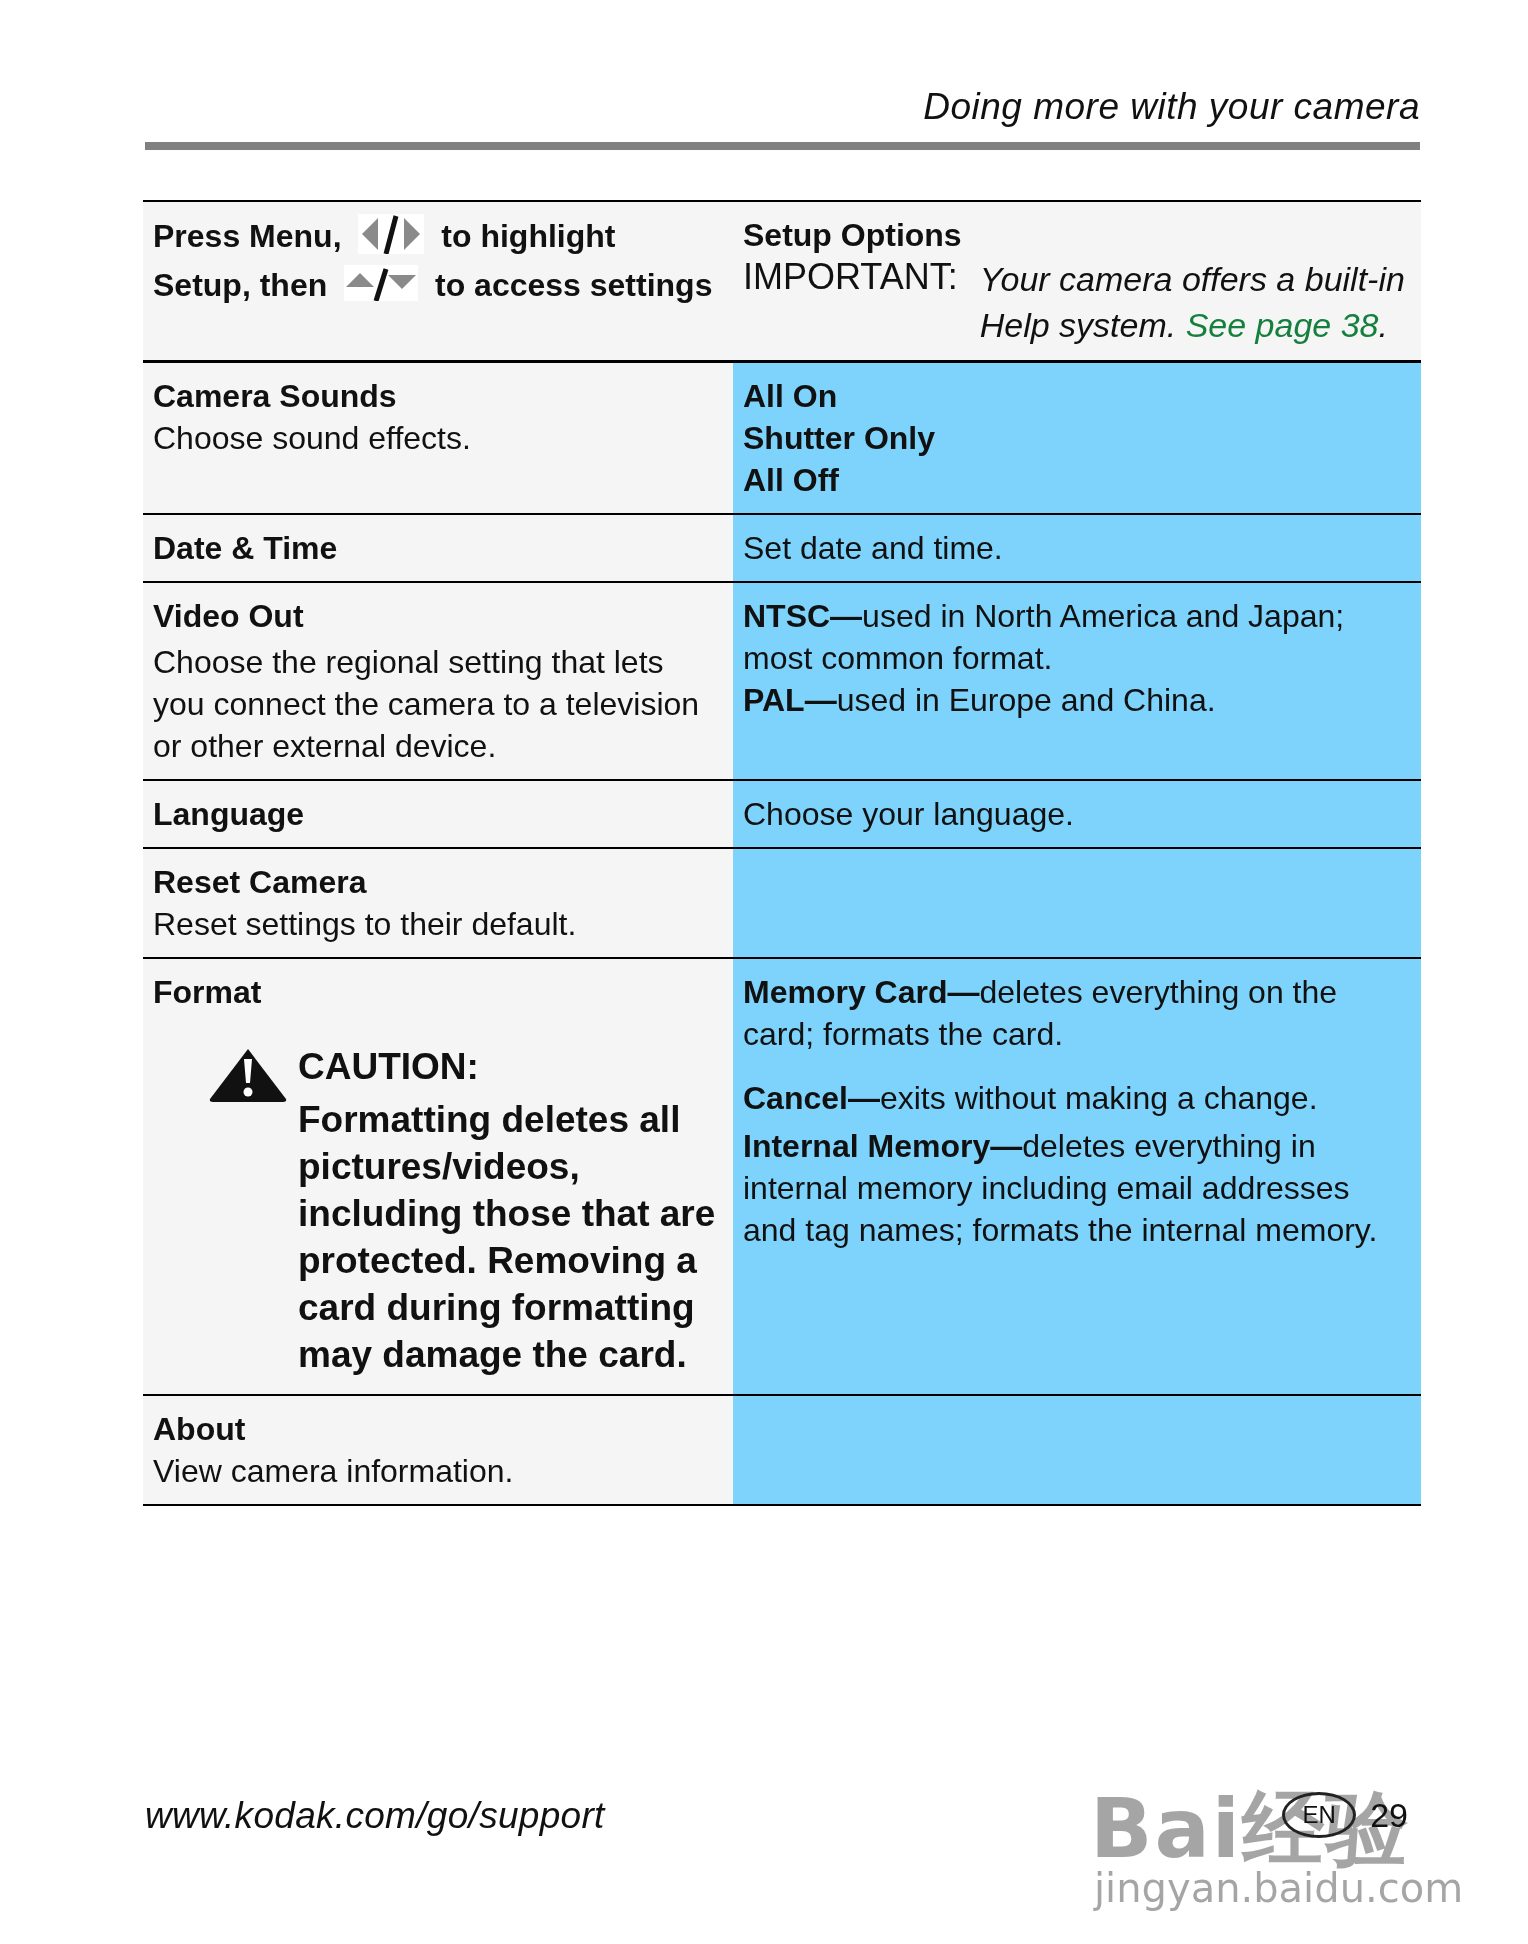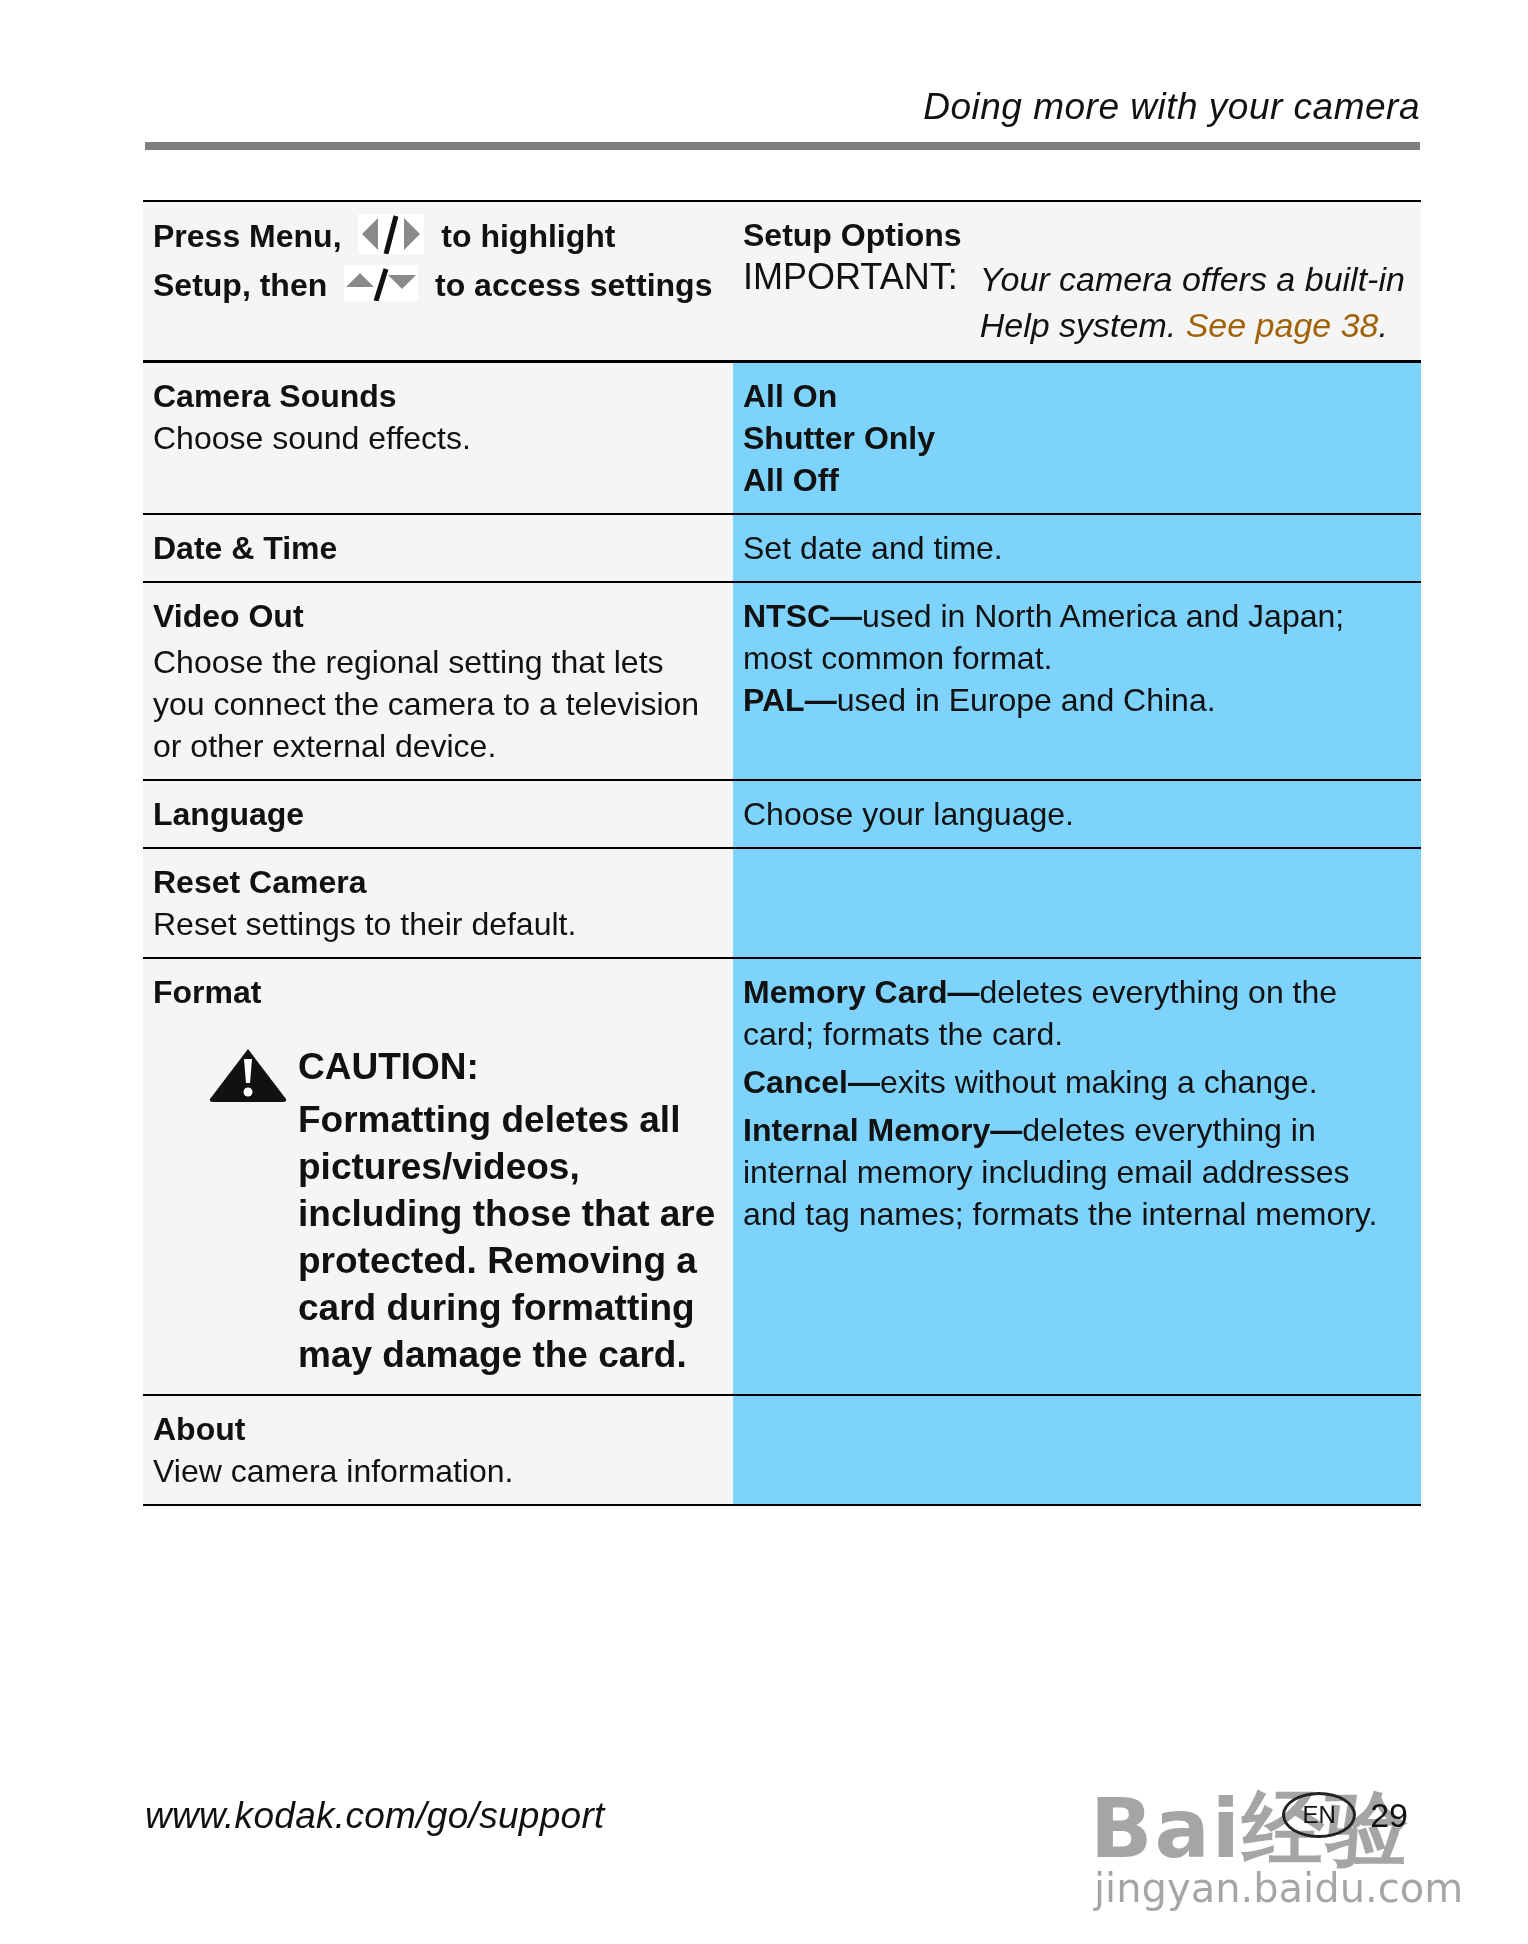--- a/index.html
+++ b/index.html
@@ -16,21 +16,21 @@
   td.left { width: 570px; background: #f5f5f5; }
   td.right { background: #7dd3fc; }
   tr.header td { background: #f5f5f5; }
   tr.header { border-top: 3px solid #000; border-bottom: 3px solid #000; }
   .bold { font-weight: bold; }
   .desc { font-weight: normal; }
   .opt { font-weight: bold; }
   .important-row { display: flex; }
   .important-label { font-size: 36px; margin-right: 22px; white-space: nowrap; }
   .important-text { font-style: italic; font-size: 34px; line-height: 46px; }
-  .link { color: #a16207; }
+  .link { color: #15803d; }
   .arrow-icon { display: inline-block; vertical-align: middle; margin: 0 8px; }
   .caution { display: flex; margin-top: 30px; padding-left: 55px; }
   .caution-icon { margin-right: 10px; margin-top: 4px; }
   .caution-text { font-weight: bold; font-size: 37px; line-height: 47px; }
   .footer-url { position: absolute; left: 145px; top: 1795px; font-style: italic; font-size: 37px;
                 font-family: "Liberation Sans", sans-serif; letter-spacing: 0.3px; }
   .page-num { position: absolute; right: 120px; top: 1792px; display: flex; align-items: center; font-size: 34px;
               font-family: "Liberation Sans", sans-serif; }
   .en-badge { width: 68px; height: 40px; border: 3px solid #222; border-radius: 50%; display: flex;
               align-items: center; justify-content: center; font-size: 24px; margin-right: 14px; }
@@ -146,21 +146,21 @@
                 <circle cx="40" cy="45" r="4.5" fill="#fff"></circle>
               </svg>
         </span>
         <div>
           <div class="caution-text">CAUTION:</div>
           <div class="caution-text" style="margin-top:6px">Formatting deletes all pictures/videos, including those that are protected. Removing a card during formatting may damage the card.</div>
         </div>
       </div>
     </td>
     <td class="right">
-      <div style="margin-bottom:6px"><span class="opt">Memory Card—</span><span>deletes everything on the card; formats the card.</span></div>
+      <div style="margin-bottom:22px"><span class="opt">Memory Card—</span><span>deletes everything on the card; formats the card.</span></div>
       <div style="margin-bottom:6px"><span class="opt">Cancel—</span><span>exits without making a change.</span></div>
       <div><span class="opt">Internal Memory—</span><span>deletes everything in internal memory including email addresses and tag names; formats the internal memory.</span></div>
     </td>
   </tr>
 
   <tr>
     <td class="left">
       <div class="bold">About</div>
       <div class="desc">View camera information.</div>
     </td>

